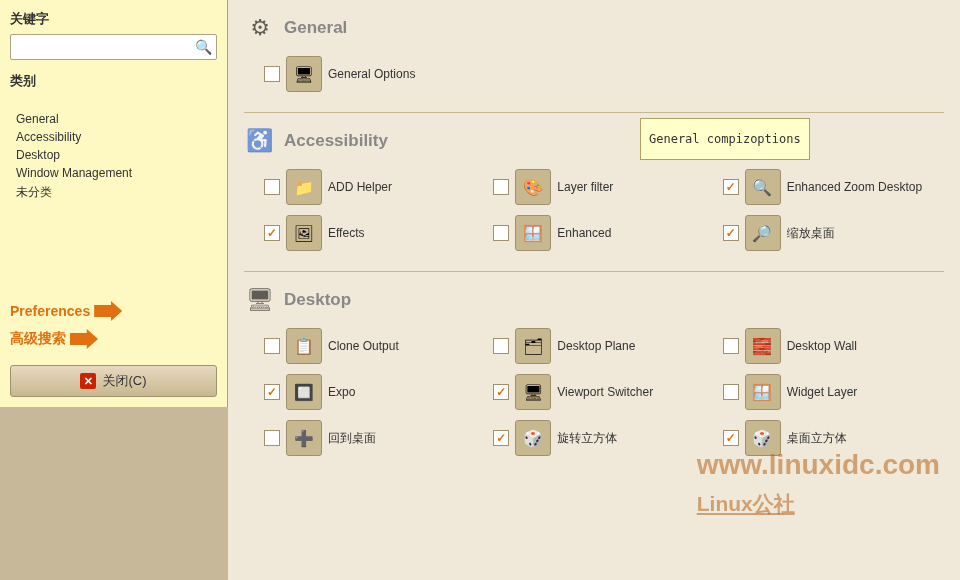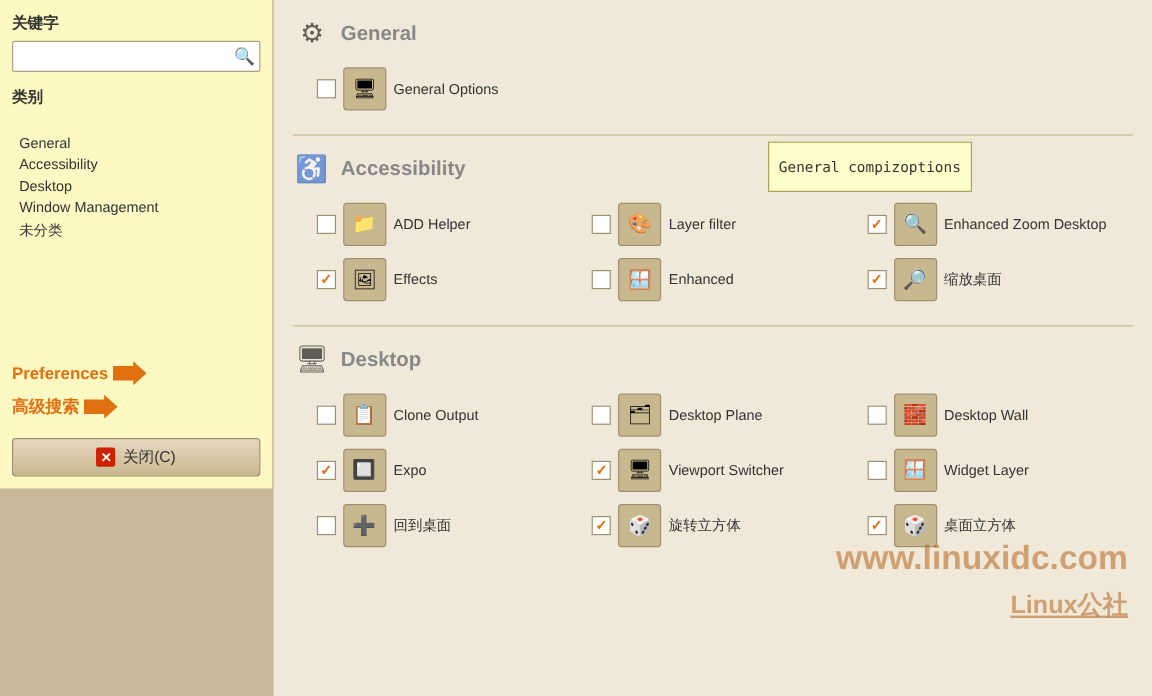--- a/index.html
+++ b/index.html
@@ -259,21 +259,21 @@
 
     
     .watermark {
       position: absolute;
       bottom: 60px;
       right: 20px;
       color: rgba(180, 100, 30, 0.55);
       font-size: 28px;
       font-weight: bold;
       pointer-events: none;
-      text-align: right;
+      text-align: left;
       line-height: 1.3;
       z-index: 5;
       margin-left: 43px;
     }
 
     .watermark-sub {
       font-size: 21px;
       text-decoration: underline;
     }
   </style>

